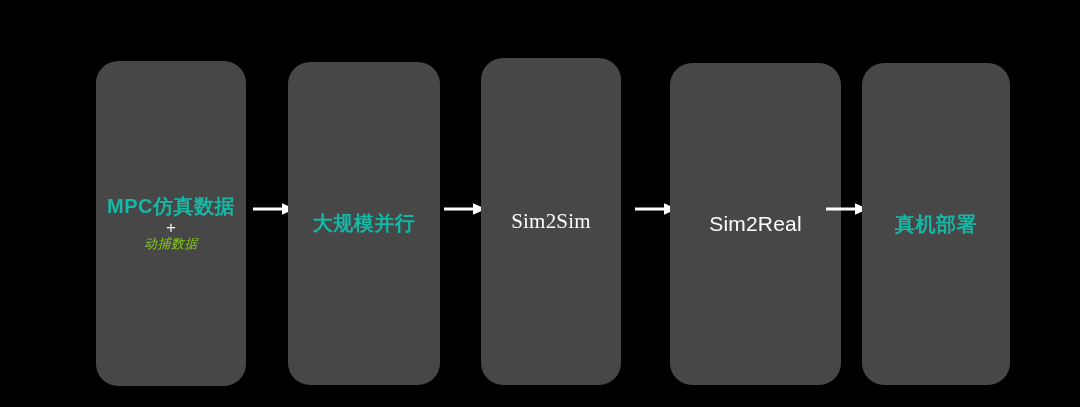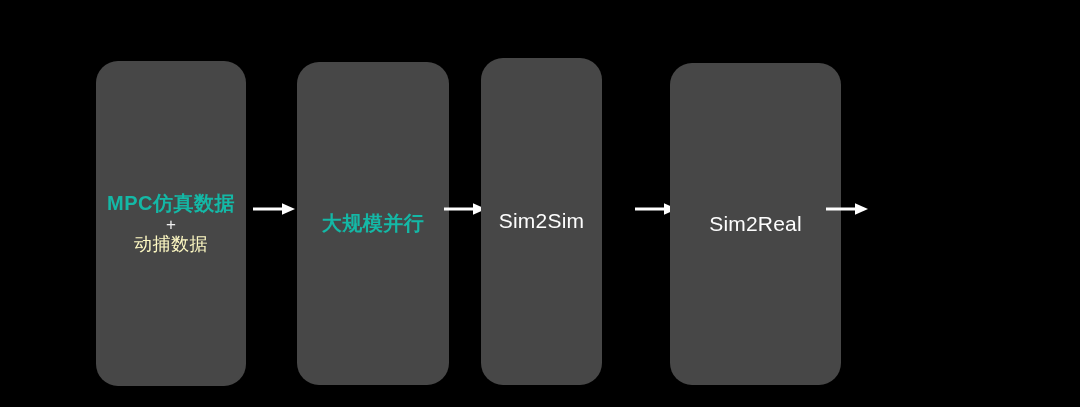--- a/index.html
+++ b/index.html
@@ -29,21 +29,21 @@
     box-sizing: border-box;
     display: flex;
     flex-direction: column;
     align-items: center;
     justify-content: center;
   }
 
   
   .stage-1 { left: 96px;  top: 61px; width: 150px; height: 325px; }
   .stage-2 { left: 288px; top: 62px; width: 152px; height: 323px; }
-  .stage-3 { left: 481px; top: 58px; width: 121px; height: 327px; }
+  .stage-3 { left: 481px; top: 58px; width: 140px; height: 327px; font-family: Liberation Serif, serif; }
   .stage-4 { left: 670px; top: 63px; width: 171px; height: 322px; }
   .stage-5 { left: 862px; top: 63px; width: 148px; height: 322px; }
 
   .stage-lines {
     position: relative;
     width: 100%;
     text-align: center;
     color: #ffffff;
   }
 
@@ -57,23 +57,24 @@
   
   .line.strong {
     font-weight: 700;
     font-size: 20px;
     letter-spacing: 0.5px;
     color: #14b8a6;
   }
   
   .line.soft {
     font-weight: 400;
-    font-size: 18px;
+    font-size: 13px;
     letter-spacing: 0.5px;
-    color: #fef9c3;
+    color: #84cc16;
+    font-style: italic;
   }
   
   .line.plus {
     font-weight: 400;
     font-size: 17px;
     color: #f0f0f0;
   }
   
   .line.latin {
     font-weight: 400;
@@ -114,21 +115,21 @@
     </div>
   </div>
 
   <div class="arrow arrow-1">
     <svg width="42" height="14" viewBox="0 0 42 14" xmlns="http://www.w3.org/2000/svg">
       <rect x="0" y="5.5" width="31" height="3" fill="#ffffff"></rect>
       <polygon points="29,1.2 42,7 29,12.8" fill="#ffffff"></polygon>
     </svg>
   </div>
 
-  <div class="stage-box stage-2" style="background: rgb(71, 71, 71); margin-left: 9px;">
+  <div class="stage-box stage-2" style="background: rgb(71, 71, 71);">
     <div class="stage-lines">
       <span class="line strong">大规模并行</span>
       <span class="gap-c"></span>
     </div>
   </div>
 
   <div class="arrow arrow-2">
     <svg width="42" height="14" viewBox="0 0 42 14" xmlns="http://www.w3.org/2000/svg">
       <rect x="0" y="5.5" width="31" height="3" fill="#ffffff"></rect>
       <polygon points="29,1.2 42,7 29,12.8" fill="#ffffff"></polygon>
@@ -154,14 +155,19 @@
     </div>
   </div>
 
   <div class="arrow arrow-4">
     <svg width="42" height="14" viewBox="0 0 42 14" xmlns="http://www.w3.org/2000/svg">
       <rect x="0" y="5.5" width="31" height="3" fill="#ffffff"></rect>
       <polygon points="29,1.2 42,7 29,12.8" fill="#ffffff"></polygon>
     </svg>
   </div>
 
+  <div class="stage-box stage-5" style="background: rgb(71, 71, 71);">
+    <div class="stage-lines">
+      <span class="line strong">真机部署</span>
+    </div>
+  </div>
 
 </div>
 
 </body></html>

